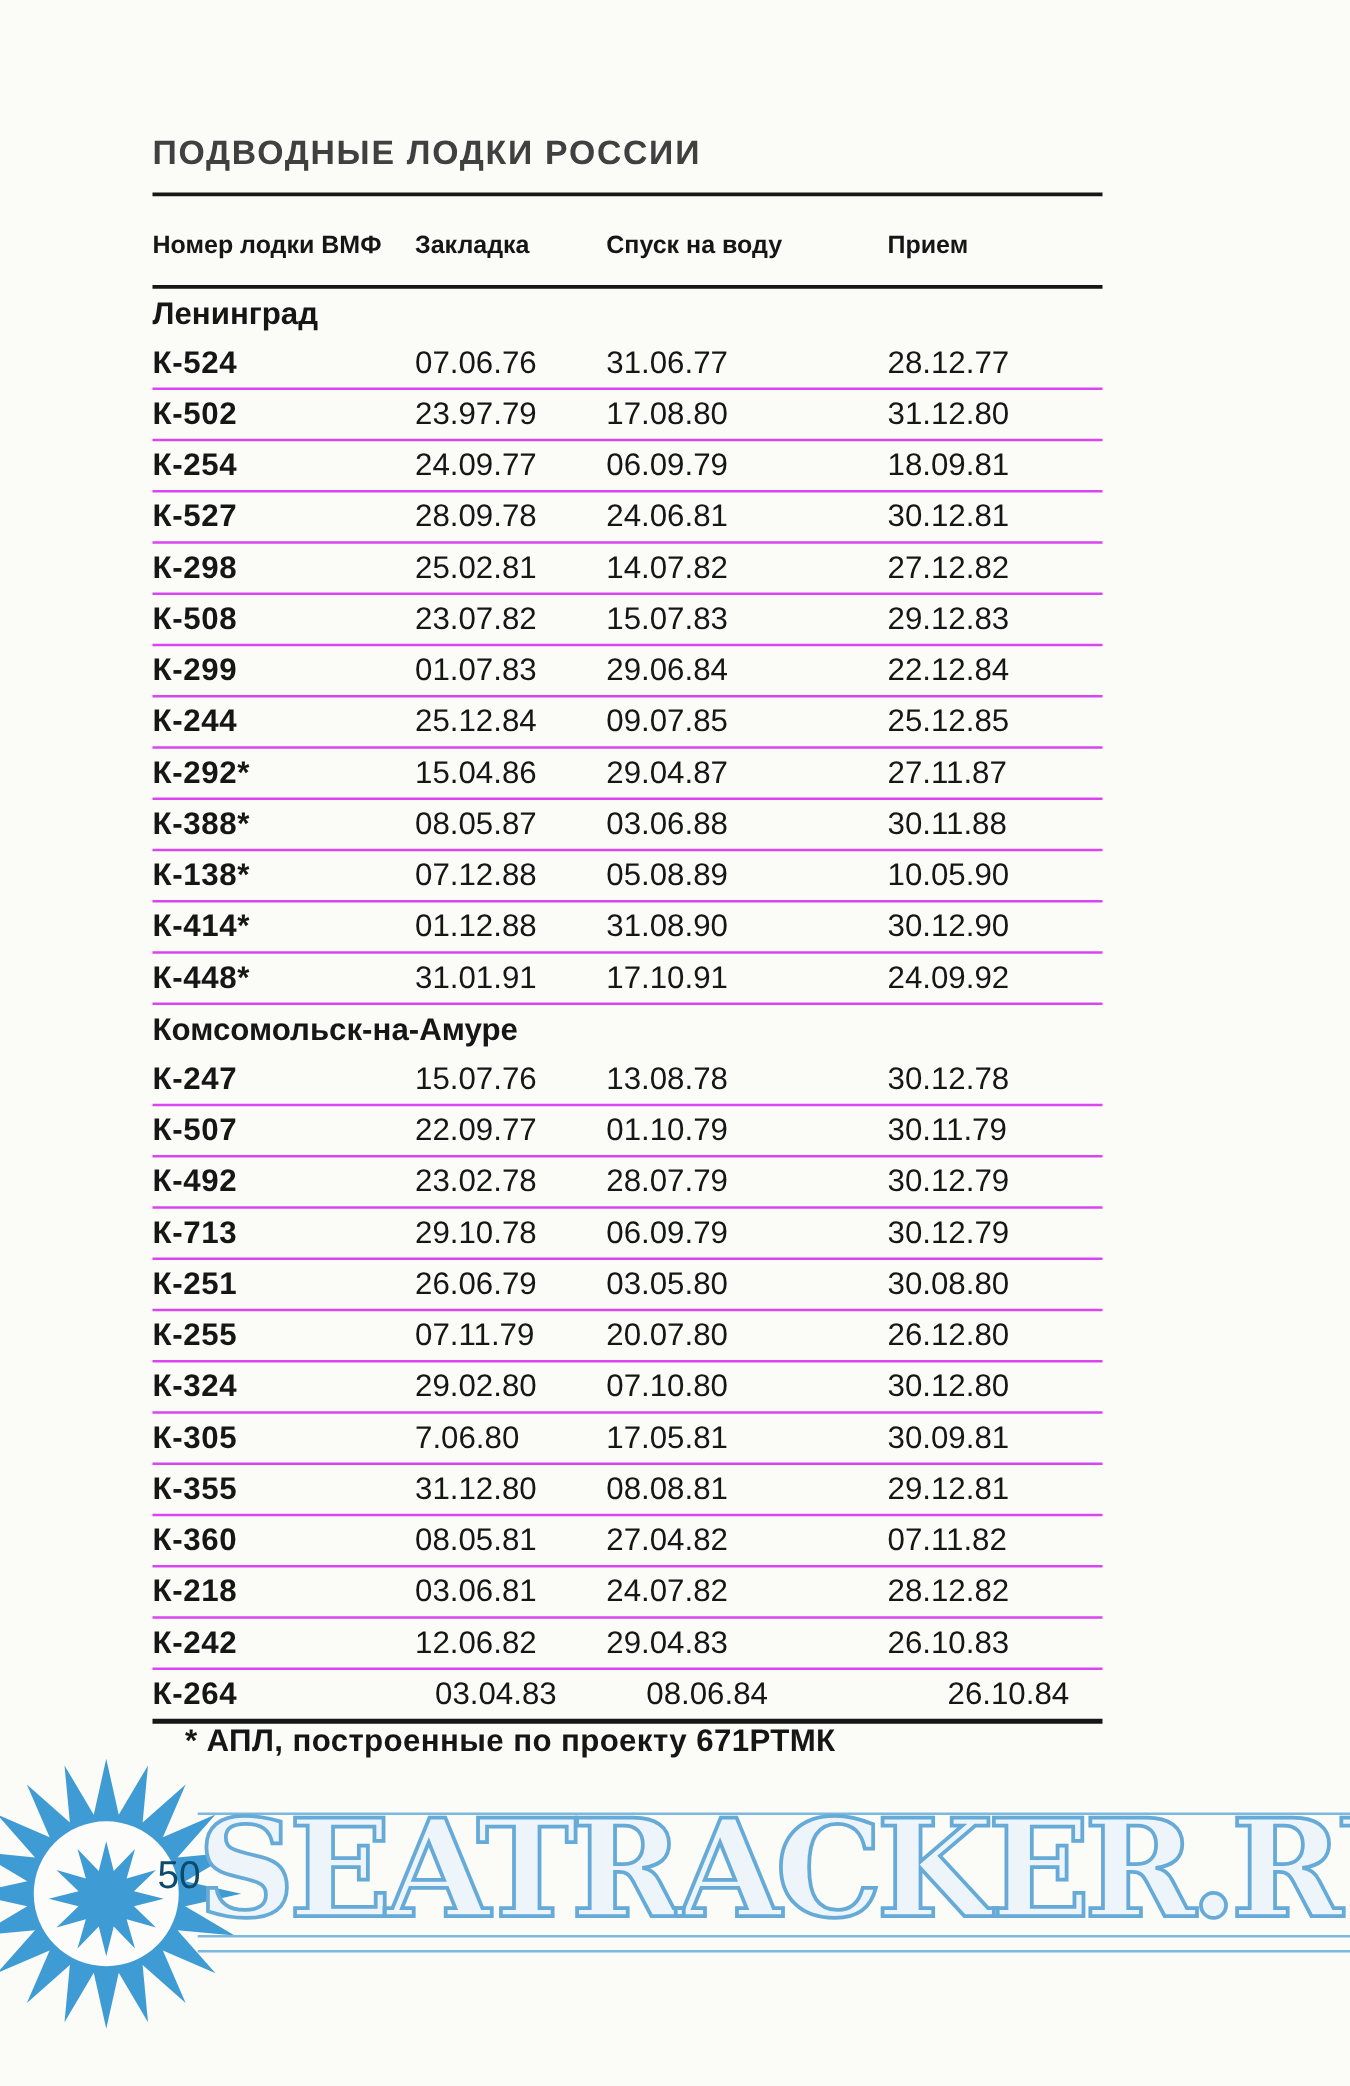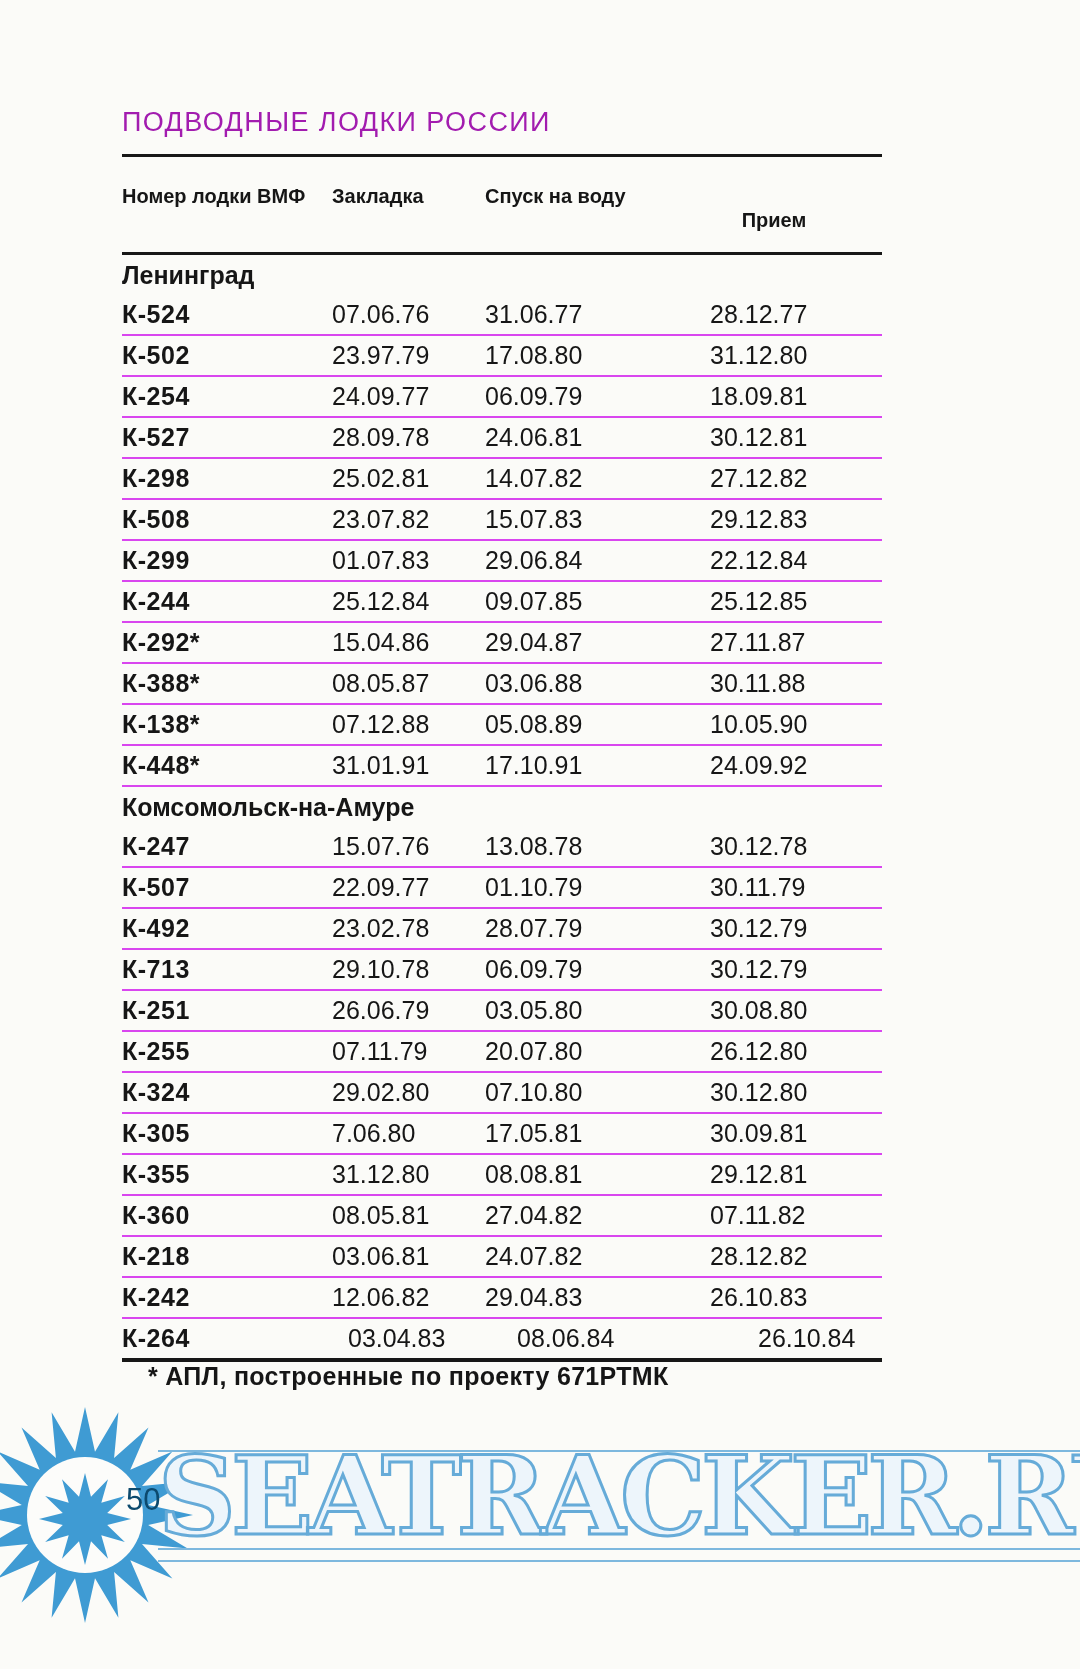--- a/index.html
+++ b/index.html
@@ -15,42 +15,42 @@
   .content {
     position: absolute;
     left: 122px;
     top: 106px;
     width: 760px;
     z-index: 5;
   }
 
   .page-title {
     font-size: 27px;
-    font-weight: 400;
+    font-weight: 700;
     letter-spacing: 1.4px;
-    color: #a21caf;
+    color: #404040;
     line-height: 32px;
   }
 
   .rule { height: 3px; background: #171717; }
   .title-rule { margin-top: 16px; }
   .bottom-rule { height: 4px; }
 
   .table-header {
     display: grid;
     grid-template-columns: 210px 153px 225px 1fr;
     align-items: start;
     padding: 24px 0 16px;
     font-weight: bold;
     font-size: 20px;
     line-height: 31px;
   }
   .th-col1 { max-width: 195px; }
   .th-col3 { }
-  .th-col4 { text-align: center; padding-right: 44px; margin-top: 24px; }
+  .th-col4 { text-align: left; padding-right: 44px; }
 
   .section-row {
     font-weight: bold;
     font-size: 25px;
     line-height: 25px;
     padding: 8px 0 7px;
   }
   .data-row {
     display: grid;
     grid-template-columns: 210px 153px 225px 1fr;
@@ -198,20 +198,26 @@
         <div class="cell date">03.06.88</div>
         <div class="cell date">30.11.88</div>
       </div>
       <div class="data-row">
         <div class="cell num">К-138*</div>
         <div class="cell date">07.12.88</div>
         <div class="cell date">05.08.89</div>
         <div class="cell date">10.05.90</div>
       </div>
       <div class="data-row">
+        <div class="cell num">К-414*</div>
+        <div class="cell date">01.12.88</div>
+        <div class="cell date">31.08.90</div>
+        <div class="cell date">30.12.90</div>
+      </div>
+      <div class="data-row">
         <div class="cell num">К-448*</div>
         <div class="cell date">31.01.91</div>
         <div class="cell date">17.10.91</div>
         <div class="cell date">24.09.92</div>
       </div>
       <div class="section-row">Комсомольск-на-Амуре</div>
       <div class="data-row">
         <div class="cell num">К-247</div>
         <div class="cell date">15.07.76</div>
         <div class="cell date">13.08.78</div>

